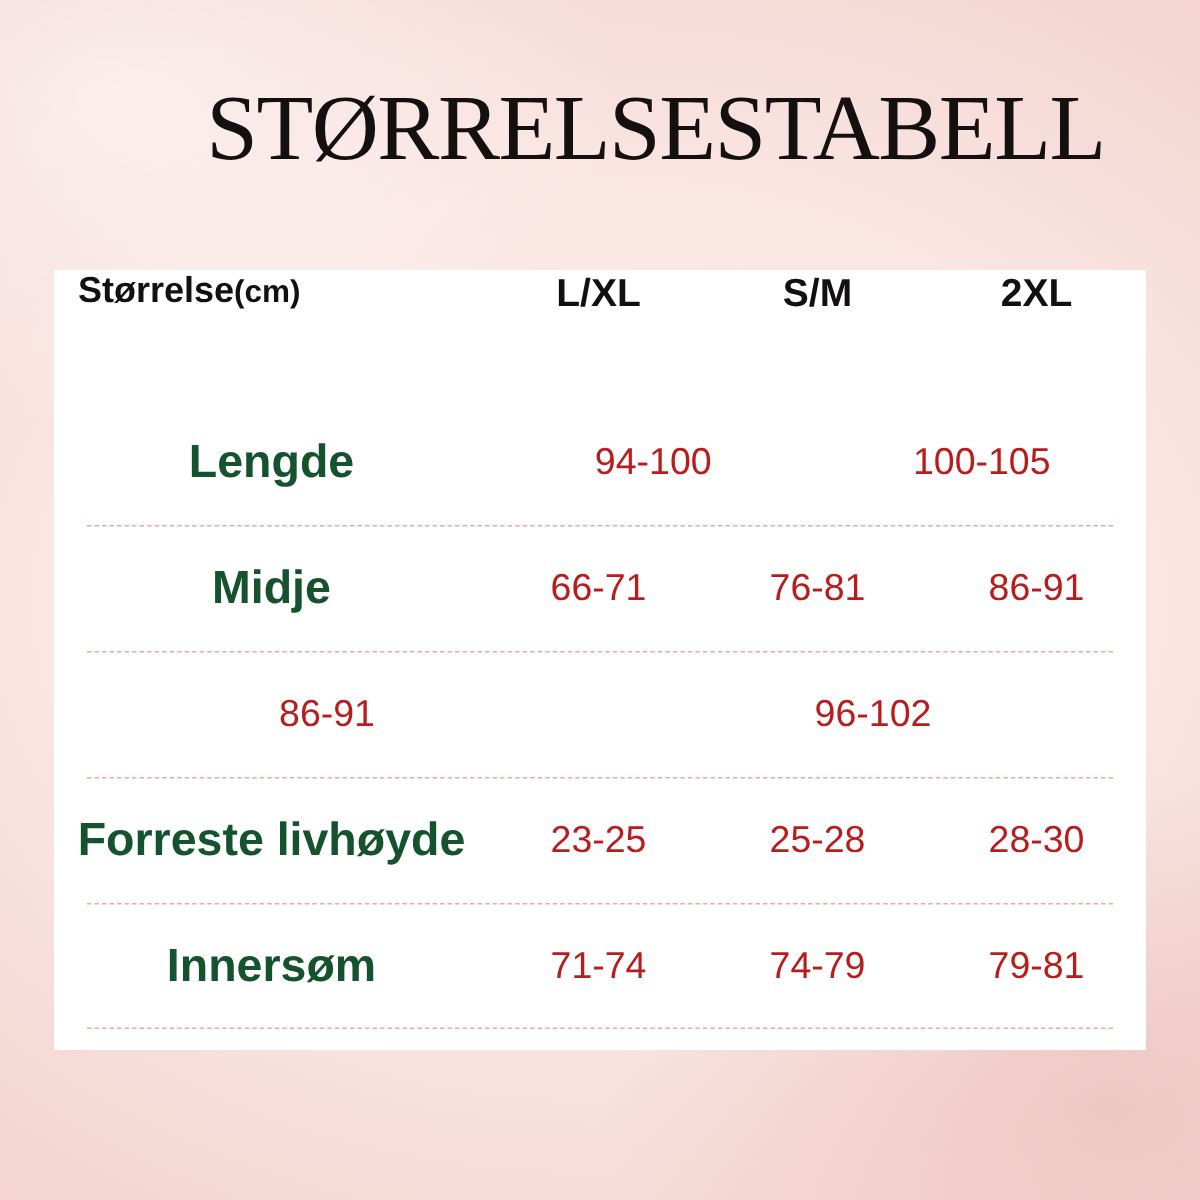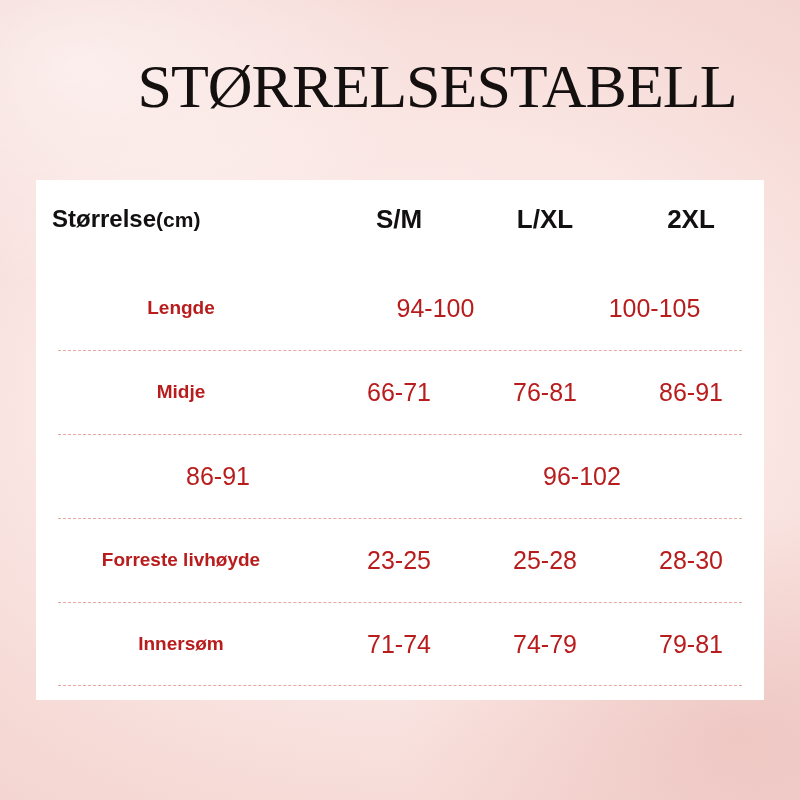--- a/index.html
+++ b/index.html
@@ -47,21 +47,21 @@
   .card {
     position: absolute;
     left: 36px;
     top: 180px;
     width: 728px;
     background: #ffffff;
   }
   .header-band {
     height: 78px;
     display: flex;
-    align-items: center;
+    align-items: flex-start;
     background: #ffffff;
   }
   .band-gap {
     height: 8px;
     background: transparent;
   }
   .body-band {
     background: #ffffff;
     padding-bottom: 14px;
   }
@@ -83,23 +83,23 @@
     content: "";
     position: absolute;
     left: 22px;
     right: 22px;
     bottom: 0;
     border-top: 1px dashed #e8a9a4;
   }
   .c-label {
     width: 290px;
     text-align: center;
-    font-size: 19px;
+    font-size: 31px;
     font-weight: bold;
-    color: #b91c1c;
+    color: #14532d;
     line-height: 1.22;
     padding: 0 8px;
     box-sizing: border-box;
   }
   .c-val {
     flex: 1;
     text-align: center;
     font-size: 25px;
     color: #b91c1c;
   }
@@ -131,22 +131,22 @@
 <div class="page">
 
   <div class="title">STØRRELSESTABELL</div>
 
   <div class="card">
 
     <div class="header-band">
       <div class="head-label">
         <span>Størrelse</span><span class="unit">(cm)</span>
       </div>
+      <div class="head-col">L/XL</div>
       <div class="head-col">S/M</div>
-      <div class="head-col">L/XL</div>
       <div class="head-col">2XL</div>
     </div>
 
     <div class="band-gap"></div>
 
     <div class="body-band">
 
       <div class="row">
         <div class="c-label">Lengde</div>
         <div class="c-val">94-100</div>

